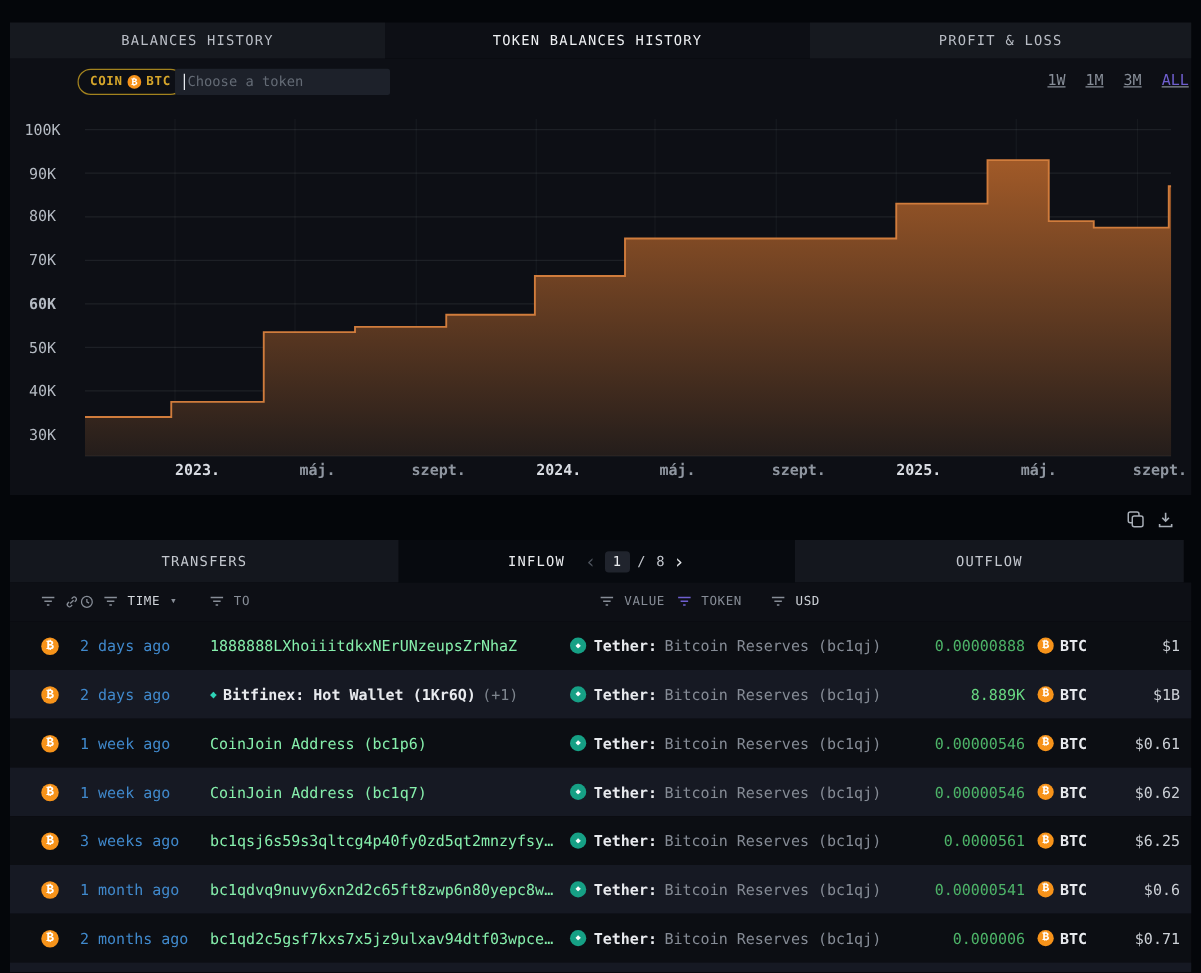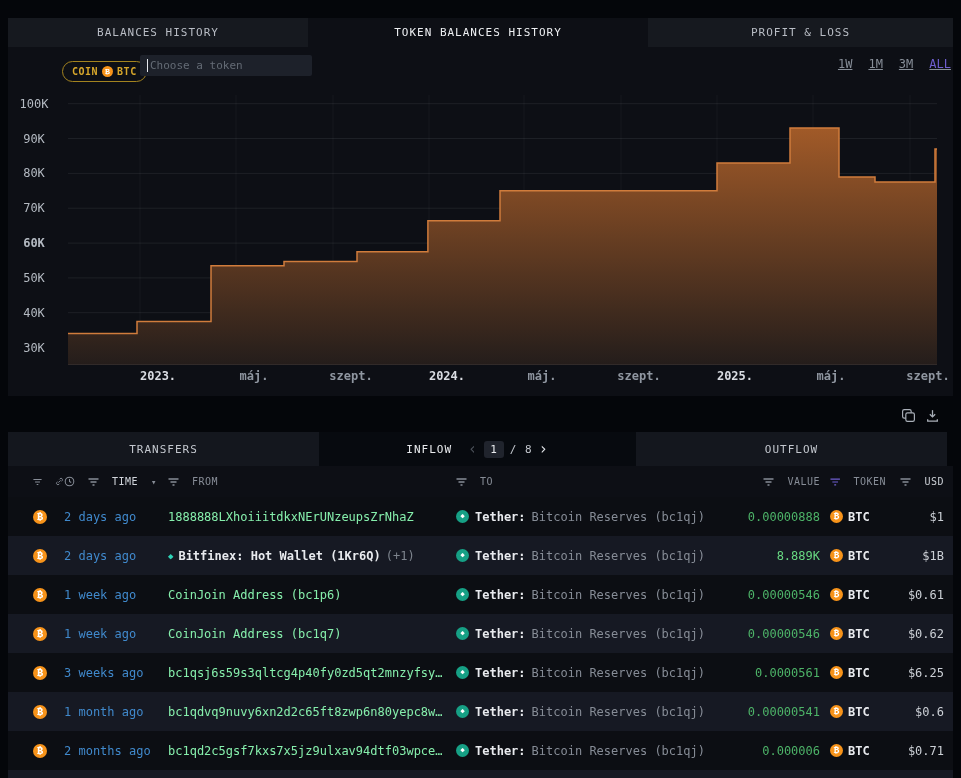--- a/index.html
+++ b/index.html
@@ -10,21 +10,21 @@
   
   .top-tabs { position:absolute; top:18px; left:8px; width:945px; height:29px; display:flex; }
   .top-tab { display:flex; align-items:center; justify-content:center;
     font-size:11px; letter-spacing:1px; color:#b9bdc5; background:#16191f; cursor:pointer; }
   .top-tab.t0 { width:300px; } .top-tab.t1 { width:340px; } .top-tab.t2 { width:305px; }
   .top-tab.active { background:#0d0f15; color:#edeff2; }
 
   
   .chart-panel { position:absolute; top:47px; left:8px; width:945px; height:349px; background:#0d0f15; }
   .chart-controls { position:absolute; top:6px; left:0; right:0; height:24px; }
-  .coin-pill { position:absolute; left:54px; top:8px; height:21px; padding:0 9px; border:1px solid #a3831f;
+  .coin-pill { position:absolute; left:54px; top:2px; height:21px; padding:0 9px; border:1px solid #a3831f;
     border-radius:11px; display:flex; align-items:center; gap:4px; font-size:10px; font-weight:bold;
     color:#d6a62b; letter-spacing:.5px; cursor:pointer; }
   .btc-dot { width:11px; height:11px; border-radius:50%; background:#f7931a; color:#fff; font-size:8px;
     line-height:11px; text-align:center; display:inline-block; font-weight:bold; }
   .token-input { position:absolute; left:132px; top:2px; width:172px; height:21px; background:#1d212a;
     border-radius:2px; display:flex; align-items:center; padding:0 7px; }
   .caret { width:1px; height:13px; background:#e6e9ee; margin-right:2px; }
   .placeholder { font-size:11px; color:#646b75; }
   .ranges { position:absolute; right:2px; top:4px; display:flex; gap:16px; font-size:12px; color:#878e98;text-decoration:underline; }
   .range { cursor:pointer; }
@@ -65,21 +65,21 @@
   .trow { display:flex; align-items:center; height:39px; background:#0c0e13; font-size:12px; }
   .trow.alt { background:#161923; }
   .c { display:flex; align-items:center; }
   .c0 { width:56px; padding-left:25px; }
   .c-time { width:104px; }
   .c-from { width:288px; gap:5px; }
   .c-to { width:286px; gap:6px; }
   .c-value { width:78px; justify-content:flex-end; }
   .c-token { width:66px; padding-left:10px; gap:5px; }
   .c-usd { width:58px; justify-content:flex-end; }
-  .hc { display:flex; align-items:flex-end; gap:13px; }
+  .hc { display:flex; align-items:flex-start; gap:8px; }
   .funnel, .hicon { color:#878d97; }
   .funnel.purple { color:#6f5fd0; }
   .h-time-label { color:#d2d6dc; }
   .caret-down { font-size:9px; color:#878d97; }
 
   .coin-ic { width:14px; height:14px; border-radius:50%; background:#f7931a; color:#fff;
     font-size:10px; line-height:14px; text-align:center; font-weight:bold; flex:none; }
   .coin-ic.sm { width:13px; height:13px; font-size:9px; line-height:13px; }
   .time-link { color:#4089cc; cursor:pointer; white-space:nowrap; }
   .from-name { color:#86efac; white-space:nowrap; overflow:hidden; cursor:pointer; }
@@ -225,26 +225,20 @@
         <svg class="hicon" width="11" height="11" viewBox="0 0 12 12" fill="none" stroke="currentColor" stroke-width="1.1">
             <circle cx="6" cy="6" r="4.7"></circle>
             <path d="M6 3.4V6l1.9 1.1"></path>
           </svg>
         <svg class="funnel" width="11" height="10" viewBox="0 0 11 10" stroke="currentColor" stroke-width="1.3">
             <path d="M0.5 2h10M2.5 5h6M4.5 8h2"></path>
           </svg>
         <span class="h-time-label">TIME</span>
         <span class="caret-down">▾</span>
       </div>
-      <div class="c c-from hc">
-        <svg class="funnel" width="11" height="10" viewBox="0 0 11 10" stroke="currentColor" stroke-width="1.3">
-            <path d="M0.5 2h10M2.5 5h6M4.5 8h2"></path>
-          </svg>
-        <span>FROM</span>
-      </div>
       <div class="c c-to hc">
         <svg class="funnel" width="11" height="10" viewBox="0 0 11 10" stroke="currentColor" stroke-width="1.3">
             <path d="M0.5 2h10M2.5 5h6M4.5 8h2"></path>
           </svg>
         <span>TO</span>
       </div>
       <div class="c c-value hc">
         <svg class="funnel" width="11" height="10" viewBox="0 0 11 10" stroke="currentColor" stroke-width="1.3">
             <path d="M0.5 2h10M2.5 5h6M4.5 8h2"></path>
           </svg>

